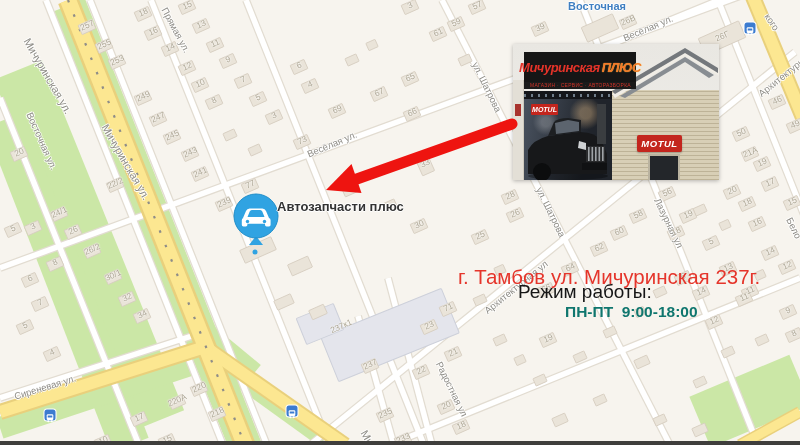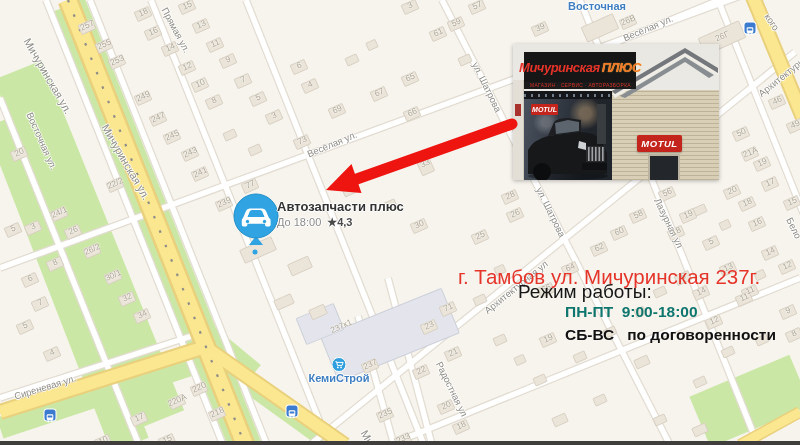--- a/index.html
+++ b/index.html
@@ -412,50 +412,37 @@
         </svg></div>
       <div class="stop" style="left: 750px; top: 28px;"><svg width="11" height="11">
           <rect x="2.2" y="1.8" width="6.6" height="5.6" rx="1.2" fill="#fff"></rect>
           <rect x="3.2" y="3" width="4.6" height="2" fill="#3c7cd0"></rect>
           <circle cx="3.8" cy="8.8" r="1" fill="#fff"></circle>
           <circle cx="7.2" cy="8.8" r="1" fill="#fff"></circle>
         </svg></div>
       <div class="poi" style="left: 597px; top: 0px;">
         <div class="plabel">Восточная</div>
       </div>
-      <div class="poi" style="left: 339px; top: 357px;">
-        <svg width="15" height="15">
-          <circle cx="7.5" cy="7.5" r="7" fill="#2f9fe0" stroke="#fff"></circle>
-          <path d="M4 4.6 h1.2 l.8 3.8 h4.6 l1.1-3 h-6.4" stroke="#fff" stroke-width="1" fill="none"></path>
-          <circle cx="6.4" cy="10.4" r=".9" fill="#fff"></circle>
-          <circle cx="9.6" cy="10.4" r=".9" fill="#fff"></circle>
-        </svg>
-        <div class="plabel">КемиСтрой</div>
-      </div>
     </div>
 
   <div class="marker">
     <svg width="52" height="66">
       <circle cx="25" cy="60" r="2.5" fill="#30a3e2"></circle>
       <path d="M26 44 L19 53 L33 53 Z" fill="#30a3e2"></path>
       <circle cx="26" cy="24" r="22" fill="#30a3e2" stroke="#1f8dc9" stroke-width="1"></circle>
       <g fill="#ffffff">
         <path d="M13 26 l3-7 q1-2.5 3.6-2.5 h12.8 q2.6 0 3.6 2.5 l3 7 q1.6 .6 1.6 2.2 v4.6 q0 1.6-1.6 1.6 h-2.4 q-1.6 0-1.6-1.6 v-1 h-17.6 v1 q0 1.6-1.6 1.6 h-2.4 q-1.6 0-1.6-1.6 v-4.6 q0-1.6 1.6-2.2 Z"></path>
       </g>
       <path d="M17.5 25 l2.2-5.5 q.6-1.5 2.1-1.5 h8.4 q1.5 0 2.1 1.5 l2.2 5.5 Z" fill="#30a3e2"></path>
       <circle cx="17.5" cy="29.5" r="1.7" fill="#30a3e2"></circle>
       <circle cx="34.5" cy="29.5" r="1.7" fill="#30a3e2"></circle>
     </svg>
   </div>
   <div class="mlabel">
     <div class="mtitle">Автозапчасти плюс</div>
-    <div class="msub">
-      <span class="mhours">До 18:00</span>
-      <span class="mrating"><span>★</span><span>4,3</span></span>
-    </div>
   </div>
 
   <div class="photo">
     <div class="ph-sliver"></div>
     <div class="ph-red-chip"></div>
     <div class="ph-banner">
       <div class="ph-banner-strip"></div>
       <div class="ph-motul-sm">MOTUL</div>
       <svg width="88" height="70" style="position:absolute;left:0;top:19px">
         <ellipse cx="44" cy="66" rx="40" ry="4" fill="rgba(0,0,0,.35)"></ellipse>
@@ -491,16 +478,15 @@
   </div>
 
   <svg class="layer" width="800" height="445" style="pointer-events:none">
     <line x1="512" y1="124" x2="354" y2="180" stroke="#ee1410" stroke-width="11" stroke-linecap="round"></line>
     <polygon points="326,190 351.5,164 361.5,193" fill="#ee1410"></polygon>
   </svg>
 
   <div class="addr">г. Тамбов ул. Мичуринская 237г.</div>
   <div class="sched-h">Режим работы:</div>
   <div class="sched-l1">ПН-ПТ&nbsp;&nbsp;9:00-18:00</div>
-  <div class="sched-l2">СБ-ВС&nbsp;&nbsp;&nbsp;по договоренности</div>
 
   <div class="bottombar"></div>
 </div>
 
 </body></html>

